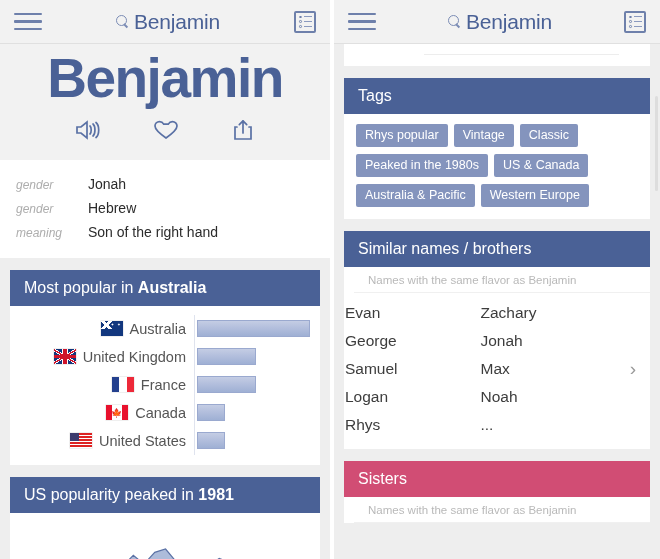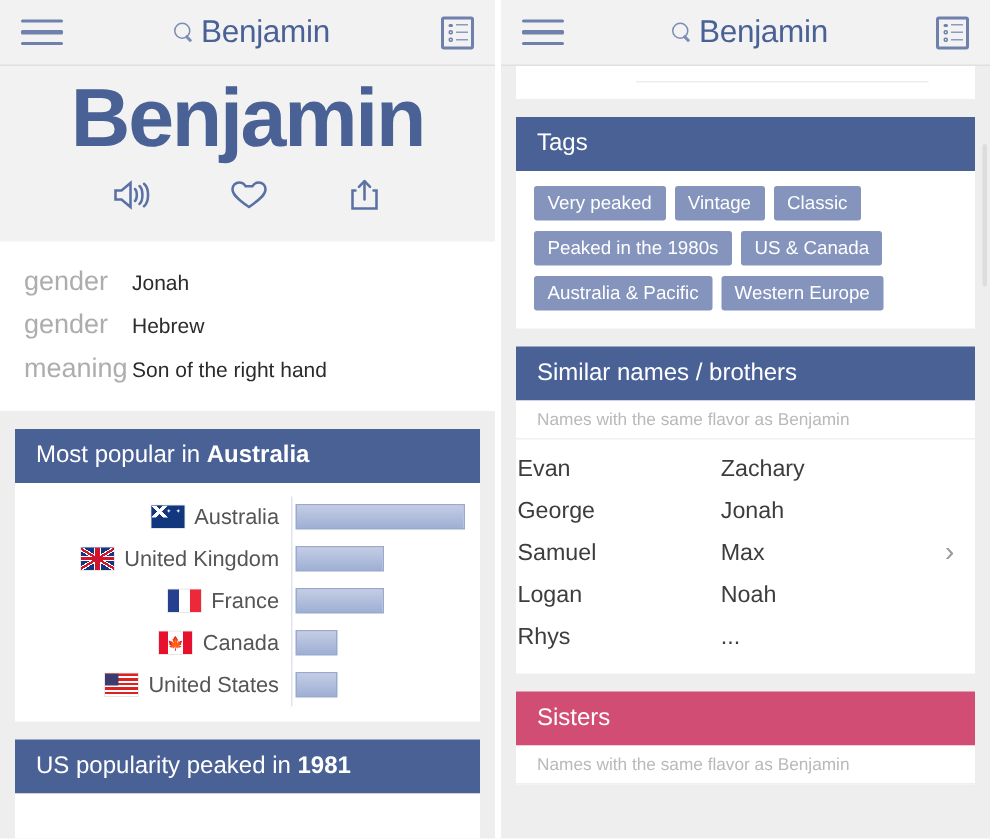--- a/index.html
+++ b/index.html
@@ -69,35 +69,35 @@
     font-size: 55px; font-weight: bold; color: #4a6196;
     letter-spacing: -1.5px; line-height: 1.18;
   }
   .actions { display: flex; justify-content: center; gap: 50px; padding: 7px 0 10px; }
   .actions .ic { cursor: pointer; }
 
   
   .card { background: #ffffff; }
   .detailcard { padding: 12px 16px 14px; }
   .drow { display: flex; align-items: baseline; padding: 4px 0; }
-  .dkey { width: 72px; color: #adadad; font-size: 18px; }
+  .dkey { width: 72px; color: #adadad; font-size: 12px; font-style: italic; }
   .dval { color: #2b2b2b; font-size: 14px; }
 
   
   .section { margin: 12px 10px 0; }
   .sechead {
     background: #4a6196; color: #ffffff;
     padding: 9px 14px; font-size: 16px; font-weight: normal;
   }
   .sechead.pink { background: #d14d74; }
   .sechead b { font-weight: bold; }
   .secbody { background: #ffffff; }
   .subtitle {
     color: #b9b9b9; font-size: 11.5px;
-    padding: 7px 14px 6px; border-bottom: 1px solid #f0f0f0;
+    padding: 7px 14px 6px; border-bottom: 1px solid #f0f0f0; margin-left: 10px;
   }
 
   
   .countries { padding: 9px 10px 10px 4px; }
   .crow { display: flex; align-items: center; height: 28px; }
   .clabelwrap { width: 180px; display: flex; align-items: center; justify-content: flex-end; gap: 7px; padding-right: 8px; }
   .cname { color: #555555; font-size: 14.5px; white-space: nowrap; }
   .cbarwrap { flex: 1; border-left: 1px solid #dfe3ee; height: 28px; display: flex; align-items: center; padding-left: 2px; }
   .cbar {
     height: 17px;
@@ -339,21 +339,21 @@
       <div class="scrollbar"></div>
 
       <div class="partialcard">
         <div class="pline"></div>
       </div>
 
       <div class="section">
         <div class="sechead">Tags</div>
         <div class="secbody">
           <div class="tags" id="tagList">
-              <span class="tag">Very peaked</span>
+              <span class="tag">Rhys popular</span>
               <span class="tag">Vintage</span>
               <span class="tag">Classic</span>
               <span class="tag">Peaked in the 1980s</span>
               <span class="tag">US &amp; Canada</span>
               <span class="tag">Australia &amp; Pacific</span>
               <span class="tag">Western Europe</span>
             </div>
         </div>
       </div>
 

